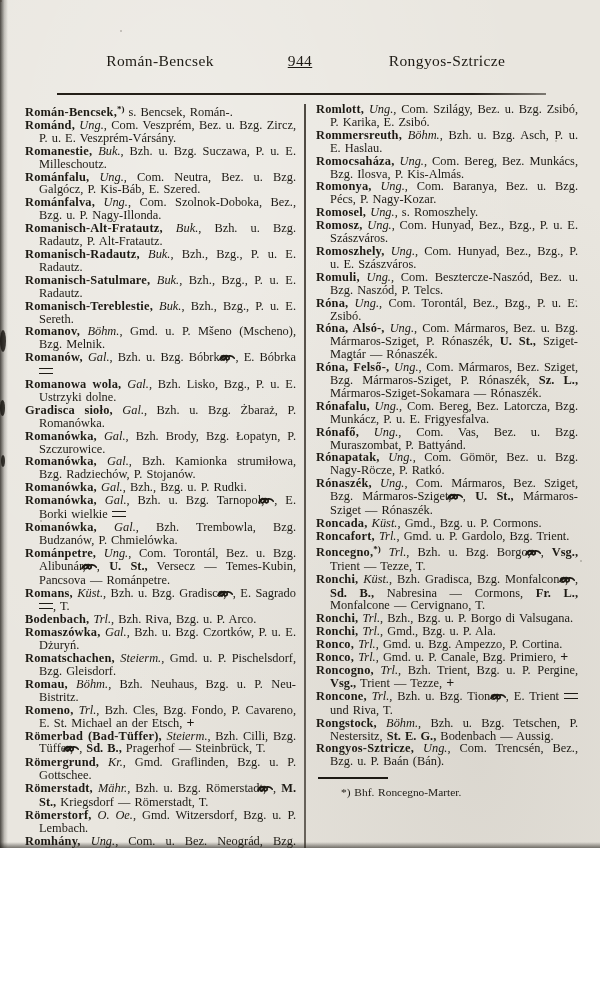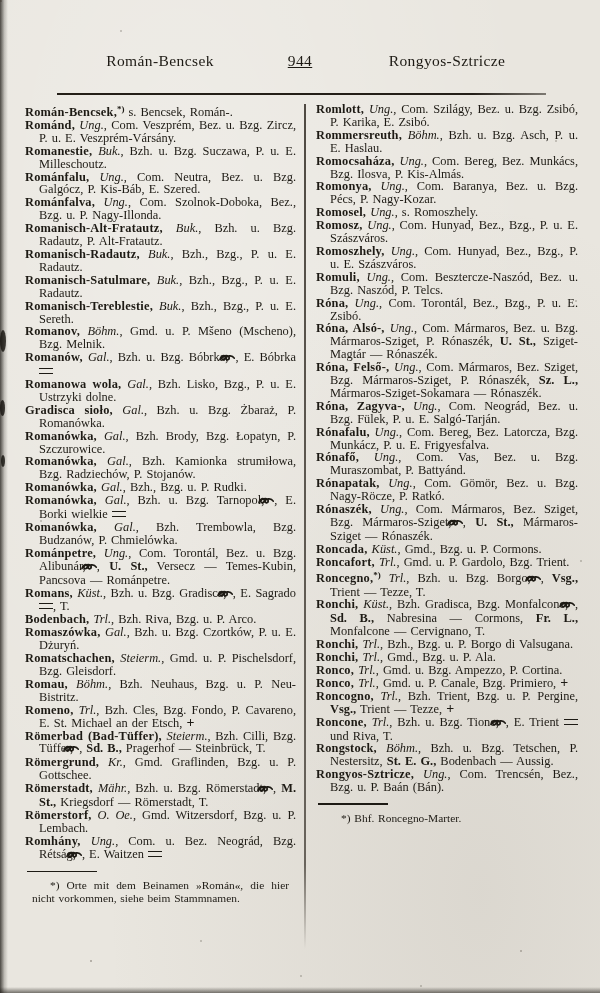--- a/index.html
+++ b/index.html
@@ -1,17 +1,17 @@
 <!DOCTYPE html>
 <html><head>
 <meta charset="utf-8">
 <style>
   html,body{margin:0;padding:0;}
   .page{
-    position:relative;width:600px;height:993px;overflow:hidden;
+    position:relative;width:600px;height:848px;overflow:hidden;
     background:
       radial-gradient(ellipse at 30% 20%, rgba(255,255,255,0.25), transparent 60%),
       radial-gradient(ellipse at 80% 90%, rgba(120,110,95,0.12), transparent 55%),
       #e9e6df;
     font-family:"Liberation Serif","DejaVu Serif",serif;
     color:#1d1a14;
   }
   .scan-edge-left{position:absolute;left:0;top:0;width:8px;height:100%;
     background:linear-gradient(90deg, rgba(22,19,14,0.75), rgba(22,19,14,0.2) 55%, transparent);}
   .scan-edge-bottom{position:absolute;left:0;right:0;bottom:0;height:6px;
@@ -125,21 +125,20 @@
         <p class="entry"><span class="head">Rommersreuth,</span><span class="i"> Böhm.</span><span class="r">, Bzh. u. Bzg. Asch, P. u. E. Haslau.</span></p>
         <p class="entry"><span class="head">Romocsaháza,</span><span class="i"> Ung.</span><span class="r">, Com. Bereg, Bez. Munkács, Bzg. Ilosva, P. Kis-Almás.</span></p>
         <p class="entry"><span class="head">Romonya,</span><span class="i"> Ung.</span><span class="r">, Com. Baranya, Bez. u. Bzg. Pécs, P. Nagy-Kozar.</span></p>
         <p class="entry"><span class="head">Romosel,</span><span class="i"> Ung.</span><span class="r">, s. Romoszhely.</span></p>
         <p class="entry"><span class="head">Romosz,</span><span class="i"> Ung.</span><span class="r">, Com. Hunyad, Bez., Bzg., P. u. E. Szászváros.</span></p>
         <p class="entry"><span class="head">Romoszhely,</span><span class="i"> Ung.</span><span class="r">, Com. Hunyad, Bez., Bzg., P. u. E. Szászváros.</span></p>
         <p class="entry"><span class="head">Romuli,</span><span class="i"> Ung.</span><span class="r">, Com. Besztercze-Naszód, Bez. u. Bzg. Naszód, P. Telcs.</span></p>
         <p class="entry"><span class="head">Róna,</span><span class="i"> Ung.</span><span class="r">, Com. Torontál, Bez., Bzg., P. u. E. Zsibó.</span></p>
         <p class="entry"><span class="head">Róna, Alsó-,</span><span class="i"> Ung.</span><span class="r">, Com. Mármaros, Bez. u. Bzg. Mármaros-Sziget, P. Rónaszék, </span><span class="b">U. St.,</span><span class="r"> Sziget-Magtár — Rónaszék.</span></p>
         <p class="entry"><span class="head">Róna, Felső-,</span><span class="i"> Ung.</span><span class="r">, Com. Mármaros, Bez. Sziget, Bzg. Mármaros-Sziget, P. Rónaszék, </span><span class="b">Sz. L.,</span><span class="r"> Mármaros-Sziget-Sokamara — Rónaszék.</span></p>
-        <p class="entry"><span class="head">Róna, Zagyva-,</span><span class="i"> Ung.</span><span class="r">, Com. Neográd, Bez. u. Bzg. Fülek, P. u. E. Salgó-Tarján.</span></p>
         <p class="entry"><span class="head">Rónafalu,</span><span class="i"> Ung.</span><span class="r">, Com. Bereg, Bez. Latorcza, Bzg. Munkácz, P. u. E. Frigyesfalva.</span></p>
         <p class="entry"><span class="head">Rónafő,</span><span class="i"> Ung.</span><span class="r">, Com. Vas, Bez. u. Bzg. Muraszombat, P. Battyánd.</span></p>
         <p class="entry"><span class="head">Rónapatak,</span><span class="i"> Ung.</span><span class="r">, Com. Gömör, Bez. u. Bzg. Nagy-Röcze, P. Ratkó.</span></p>
         <p class="entry"><span class="head">Rónaszék,</span><span class="i"> Ung.</span><span class="r">, Com. Mármaros, Bez. Sziget, Bzg. Mármaros-Sziget, </span><span class="tel"><svg width="16" height="9" viewBox="0 0 16 9">
               <path d="M1 6.5 C1.8 2.5 6 1.5 6.3 4.2 C6.6 6.8 3 7.8 2.8 5.4 C2.6 2.8 9 1.4 10 4.1 C10.9 6.7 7.2 7.9 7.1 5.4 C7 2.8 13 1.3 15.2 5.2" stroke="#1d1a14" stroke-width="1.7" fill="none" stroke-linecap="round"></path>
             </svg></span><span class="r">, </span><span class="b">U. St.,</span><span class="r"> Mármaros-Sziget — Rónaszék.</span></p>
         <p class="entry"><span class="head">Roncada,</span><span class="i"> Küst.</span><span class="r">, Gmd., Bzg. u. P. Cormons.</span></p>
         <p class="entry"><span class="head">Roncafort,</span><span class="i"> Trl.</span><span class="r">, Gmd. u. P. Gardolo, Bzg. Trient.</span></p>
         <p class="entry"><span class="head">Roncegno,</span><span class="sup">*)</span><span class="i"> Trl.</span><span class="r">, Bzh. u. Bzg. Borgo, </span><span class="tel"><svg width="16" height="9" viewBox="0 0 16 9">
               <path d="M1 6.5 C1.8 2.5 6 1.5 6.3 4.2 C6.6 6.8 3 7.8 2.8 5.4 C2.6 2.8 9 1.4 10 4.1 C10.9 6.7 7.2 7.9 7.1 5.4 C7 2.8 13 1.3 15.2 5.2" stroke="#1d1a14" stroke-width="1.7" fill="none" stroke-linecap="round"></path>

